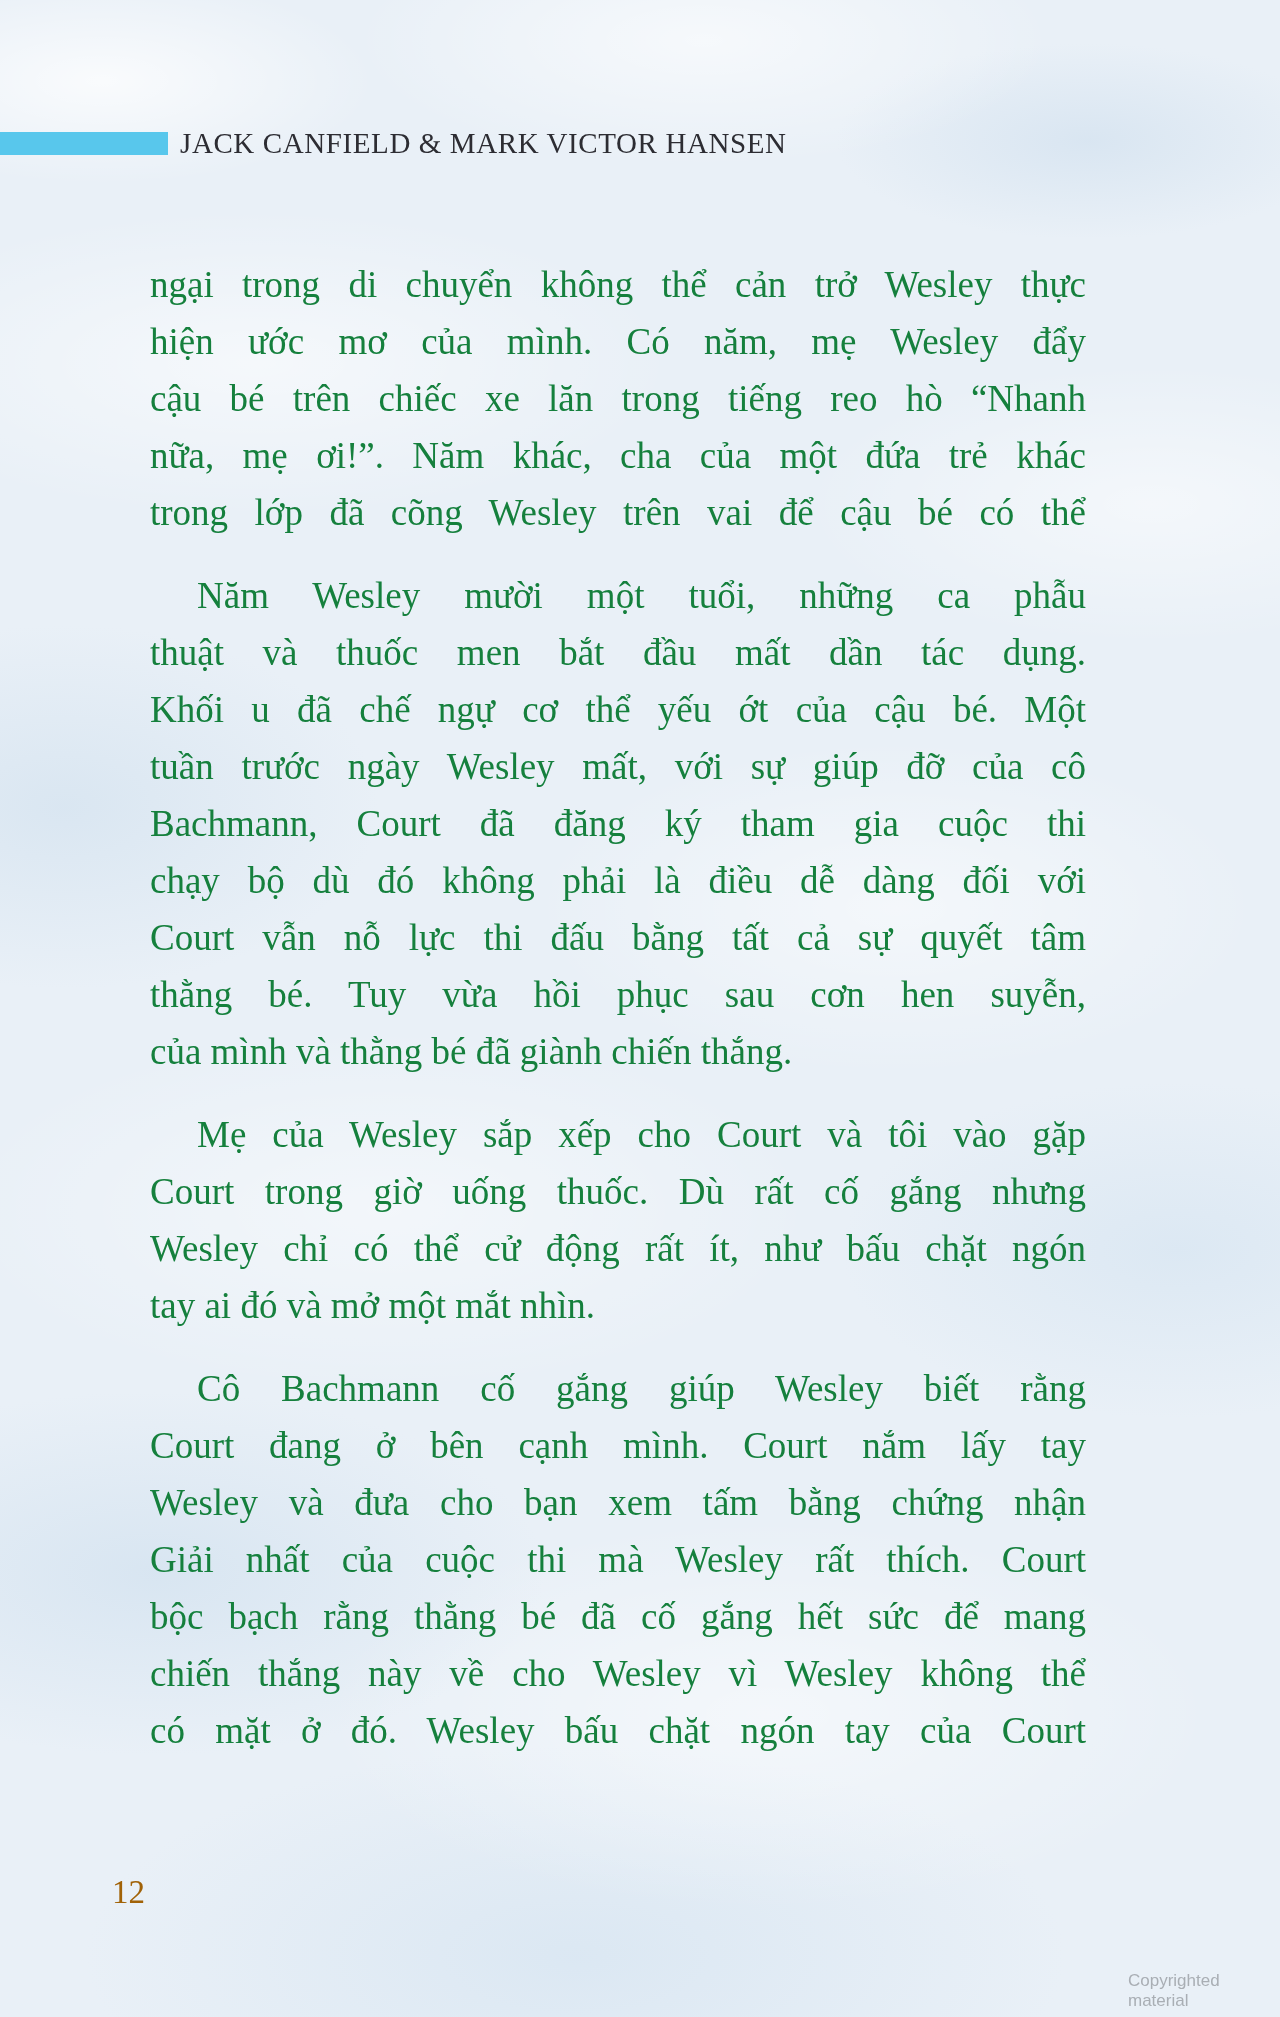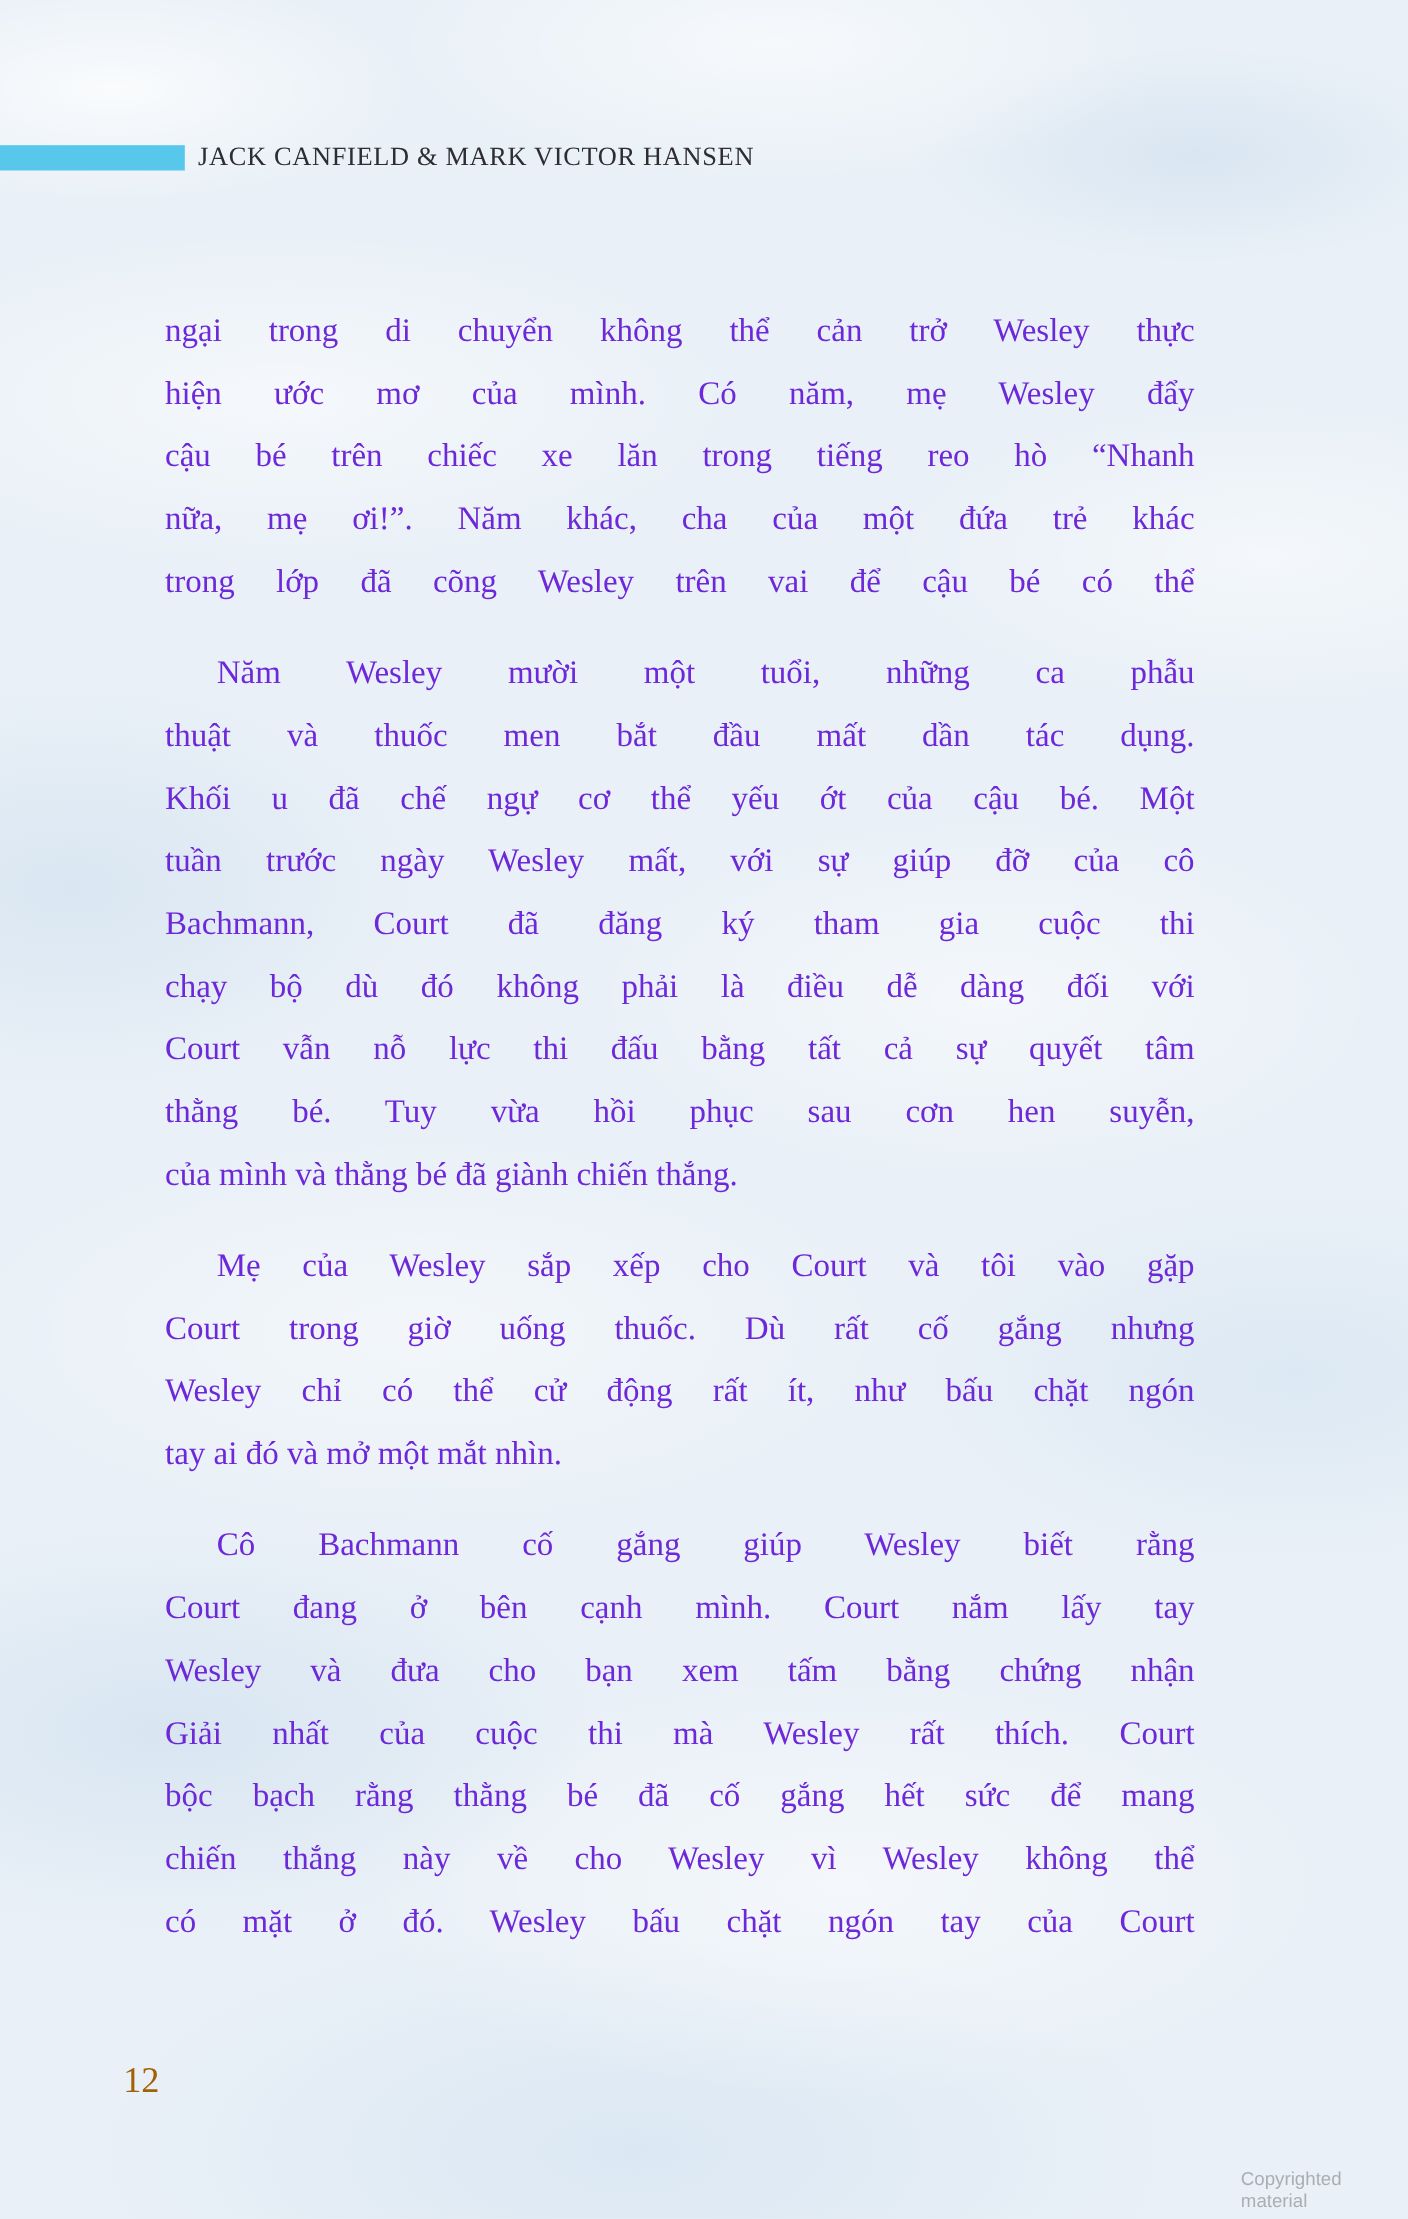--- a/index.html
+++ b/index.html
@@ -27,34 +27,34 @@
 
   .accent-bar {
     position: absolute;
     left: 0; top: 132px;
     width: 168px; height: 23px;
   }
 
   .author-line {
     position: absolute;
     left: 180px; top: 127px;
-    font-size: 24px;
+    font-size: 29px;
     line-height: 32px;
     letter-spacing: 0.6px;
     color: #2d2d33;
     white-space: nowrap;
   }
 
   .textblock {
     position: absolute;
-    left: 150px; top: 272px;
+    left: 150px; top: 256px;
     width: 936px;
-    font-size: 30px;
+    font-size: 37px;
     line-height: 57px;
-    color: #6d28d9;
+    color: #15803d;
   }
 
   .para + .para { margin-top: 26px; }
 
   .line {
     text-align: justify;
     text-align-last: justify;
   }
   .line.endline { text-align-last: left; }
   .line.indent { padding-left: 47px; margin-top: 12px; }

